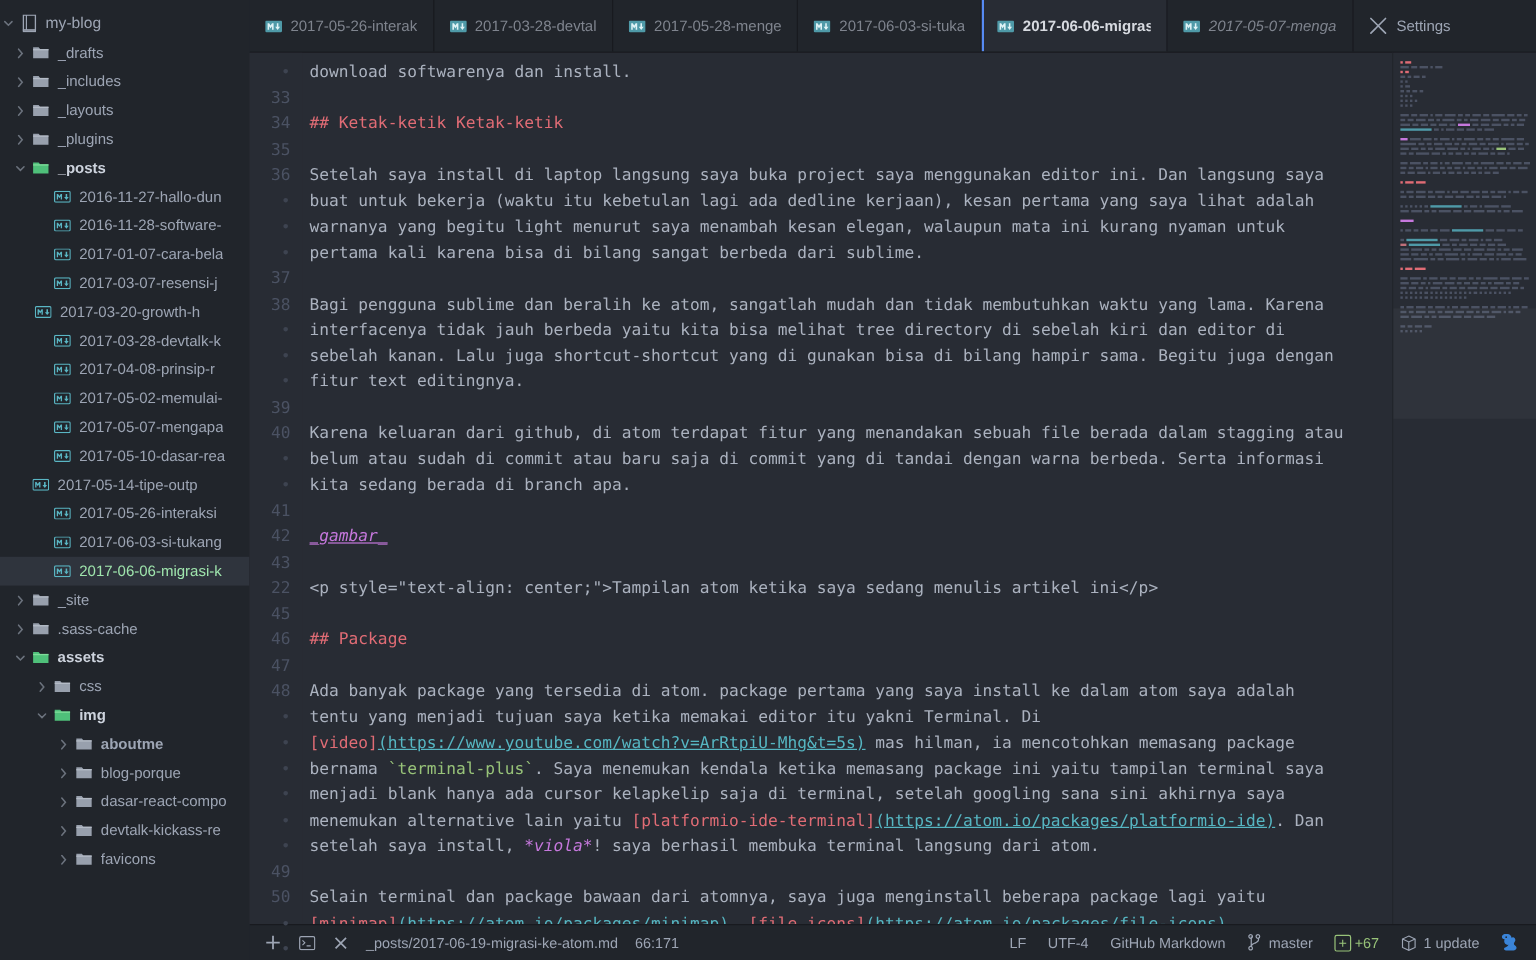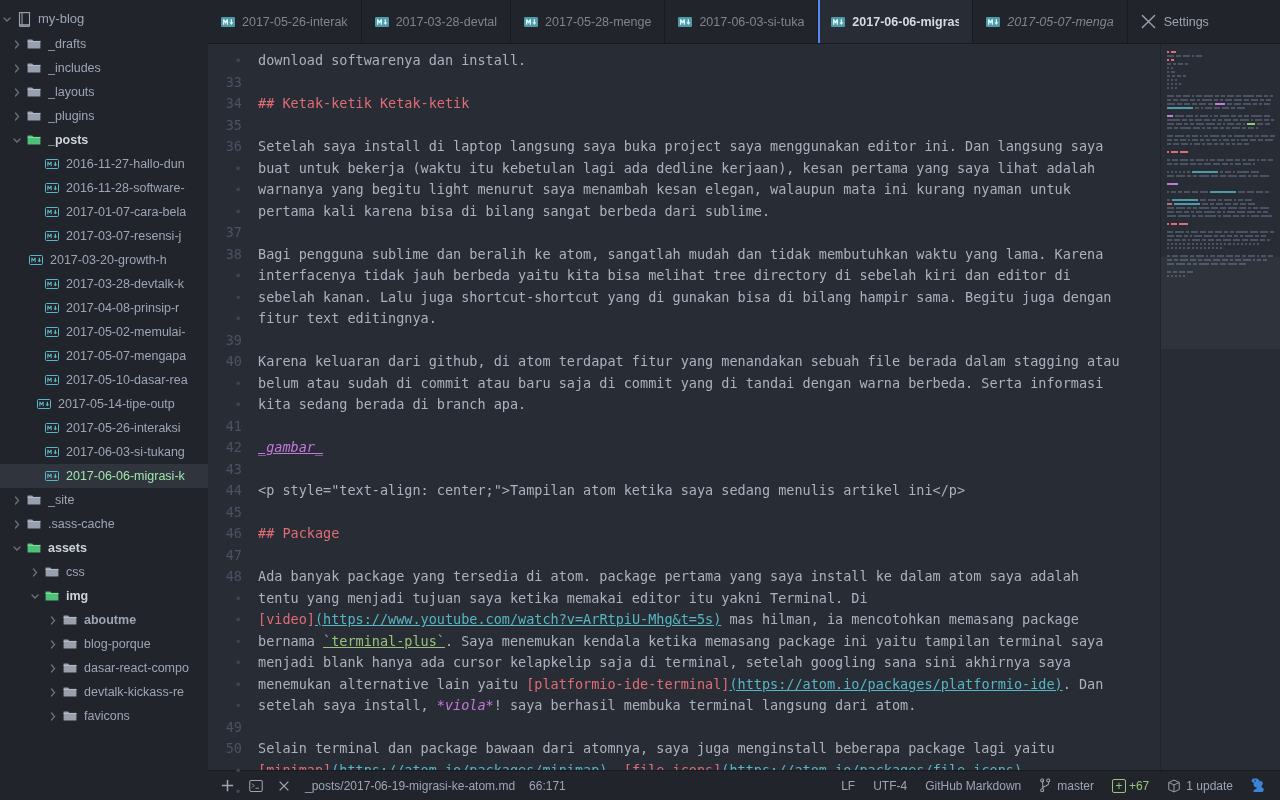--- a/index.html
+++ b/index.html
@@ -102,21 +102,21 @@
     line-height: 21.5px;
     color: #abb2bf;
     white-space: pre;
     overflow: hidden;
     padding-left: 6px;
   }
   .lines .ln { height: 21.5px; }
   .hdr { color: #e06c75; }
   .url { color: #56b6c2; text-decoration: underline; }
   .brk { color: #e06c75; }
-  .code { color: #98c379; text-decoration: underline; }
+  .code { color: #98c379; }
   .em { color: #c678dd; font-style: italic; }
   .emu { color: #c678dd; font-style: italic; text-decoration: underline; }
 
   
   .minimap {
     flex: 0 0 120px; width: 120px;
     background: #282c34;
     border-left: 1px solid #21252b;
     padding: 6px 4px 0 6px;
     overflow: hidden;
@@ -322,21 +322,21 @@
           <div class="tree-row" style="padding-left: 28px;">
             <span class="twisty"></span>
             <span class="ico">
               <svg width="14" height="10" viewBox="0 0 14 10">
                 <rect x="0.5" y="0.5" width="13" height="9" rx="1" stroke="#5ab6c4" fill="none" stroke-width="1"></rect>
                 <path d="M2.3 7.3V2.7h1.1l1.1 1.7 1.1-1.7h1.1v4.6H5.6V4.6L4.5 6.2 3.4 4.6v2.7zM9.7 2.7h1.3v2.5h1.3L10.35 7.6 8.4 5.2h1.3z" fill="#5ab6c4"></path>
               </svg>
             </span>
             <span class="tree-label md-label" style="margin-left: 4px;">2017-05-10-dasar-rea</span>
           </div>
-          <div class="tree-row" style="padding-left: 20px;">
+          <div class="tree-row" style="padding-left: 10px;">
             <span class="twisty"></span>
             <span class="ico">
               <svg width="14" height="10" viewBox="0 0 14 10">
                 <rect x="0.5" y="0.5" width="13" height="9" rx="1" stroke="#5ab6c4" fill="none" stroke-width="1"></rect>
                 <path d="M2.3 7.3V2.7h1.1l1.1 1.7 1.1-1.7h1.1v4.6H5.6V4.6L4.5 6.2 3.4 4.6v2.7zM9.7 2.7h1.3v2.5h1.3L10.35 7.6 8.4 5.2h1.3z" fill="#5ab6c4"></path>
               </svg>
             </span>
             <span class="tree-label md-label" style="margin-left: 4px;">2017-05-14-tipe-outp</span>
           </div>
           <div class="tree-row" style="padding-left: 28px;">
@@ -574,21 +574,21 @@
             <div class="dot">•</div>
             <div class="dot">•</div>
             <div class="dot">•</div>
             <div>39</div>
             <div>40</div>
             <div class="dot">•</div>
             <div class="dot">•</div>
             <div>41</div>
             <div>42</div>
             <div>43</div>
-            <div>44</div>
+            <div>22</div>
             <div>45</div>
             <div>46</div>
             <div>47</div>
             <div>48</div>
             <div class="dot">•</div>
             <div class="dot">•</div>
             <div class="dot">•</div>
             <div class="dot">•</div>
             <div class="dot">•</div>
             <div class="dot">•</div>

